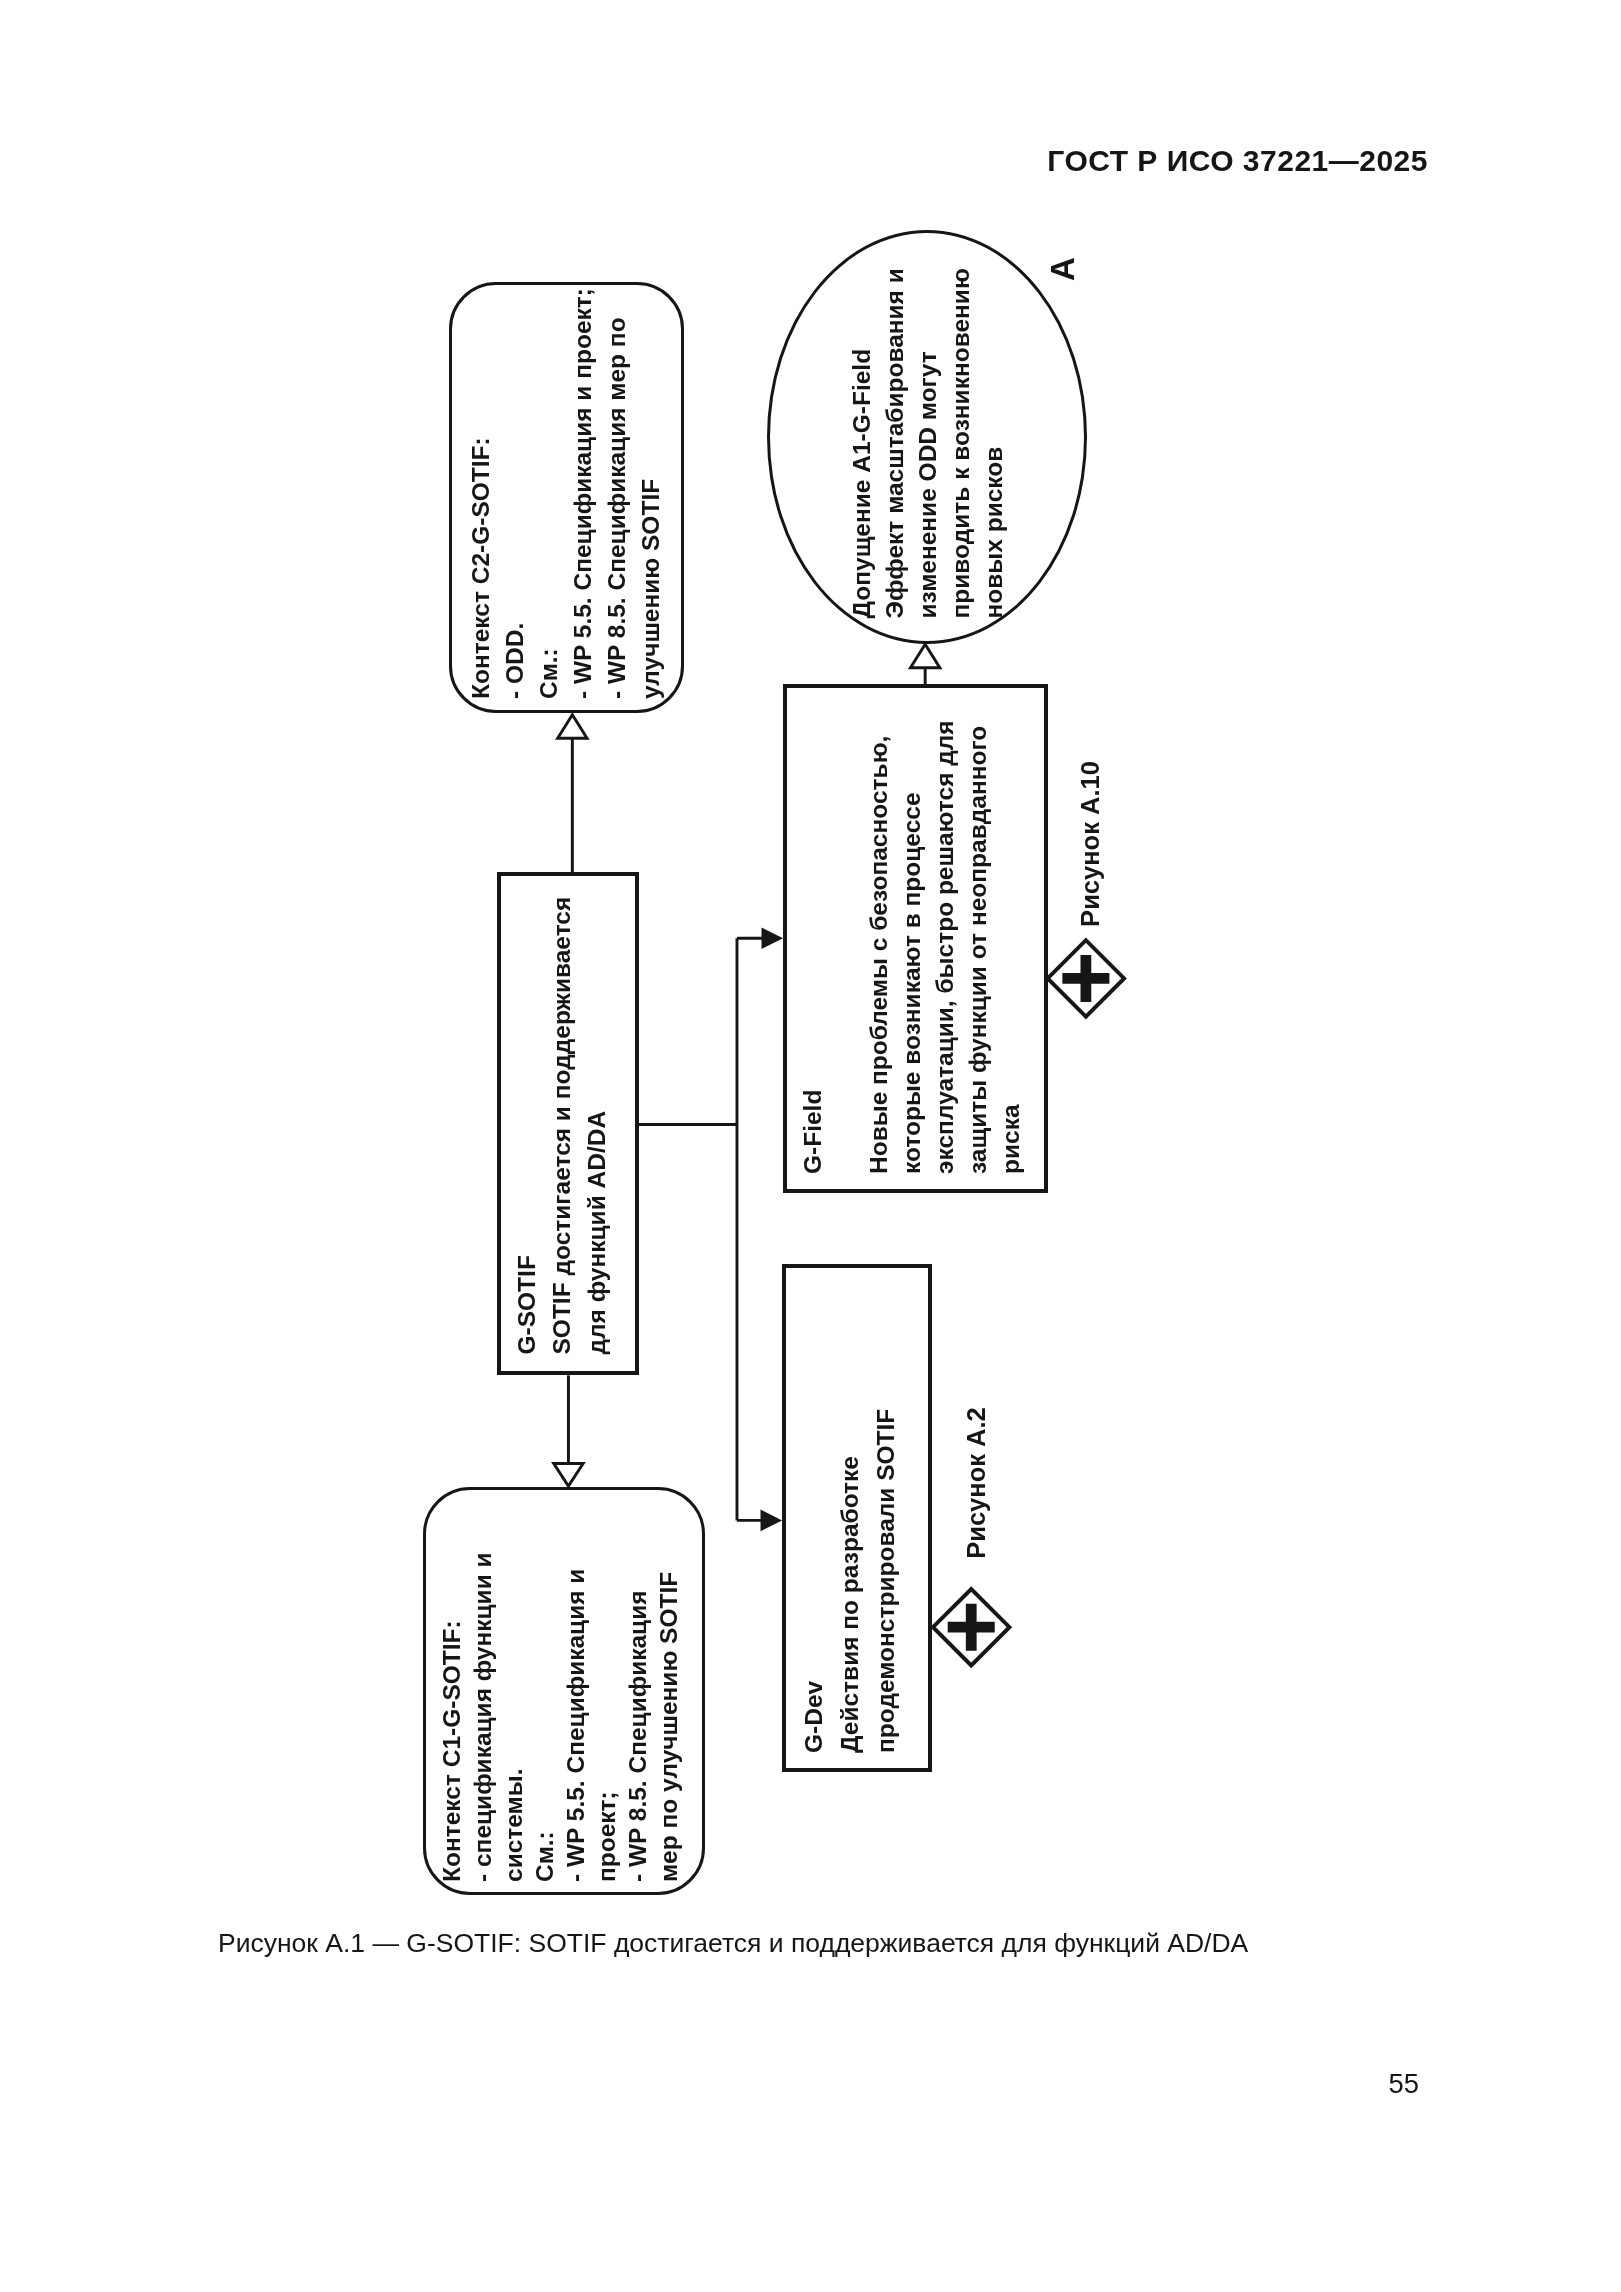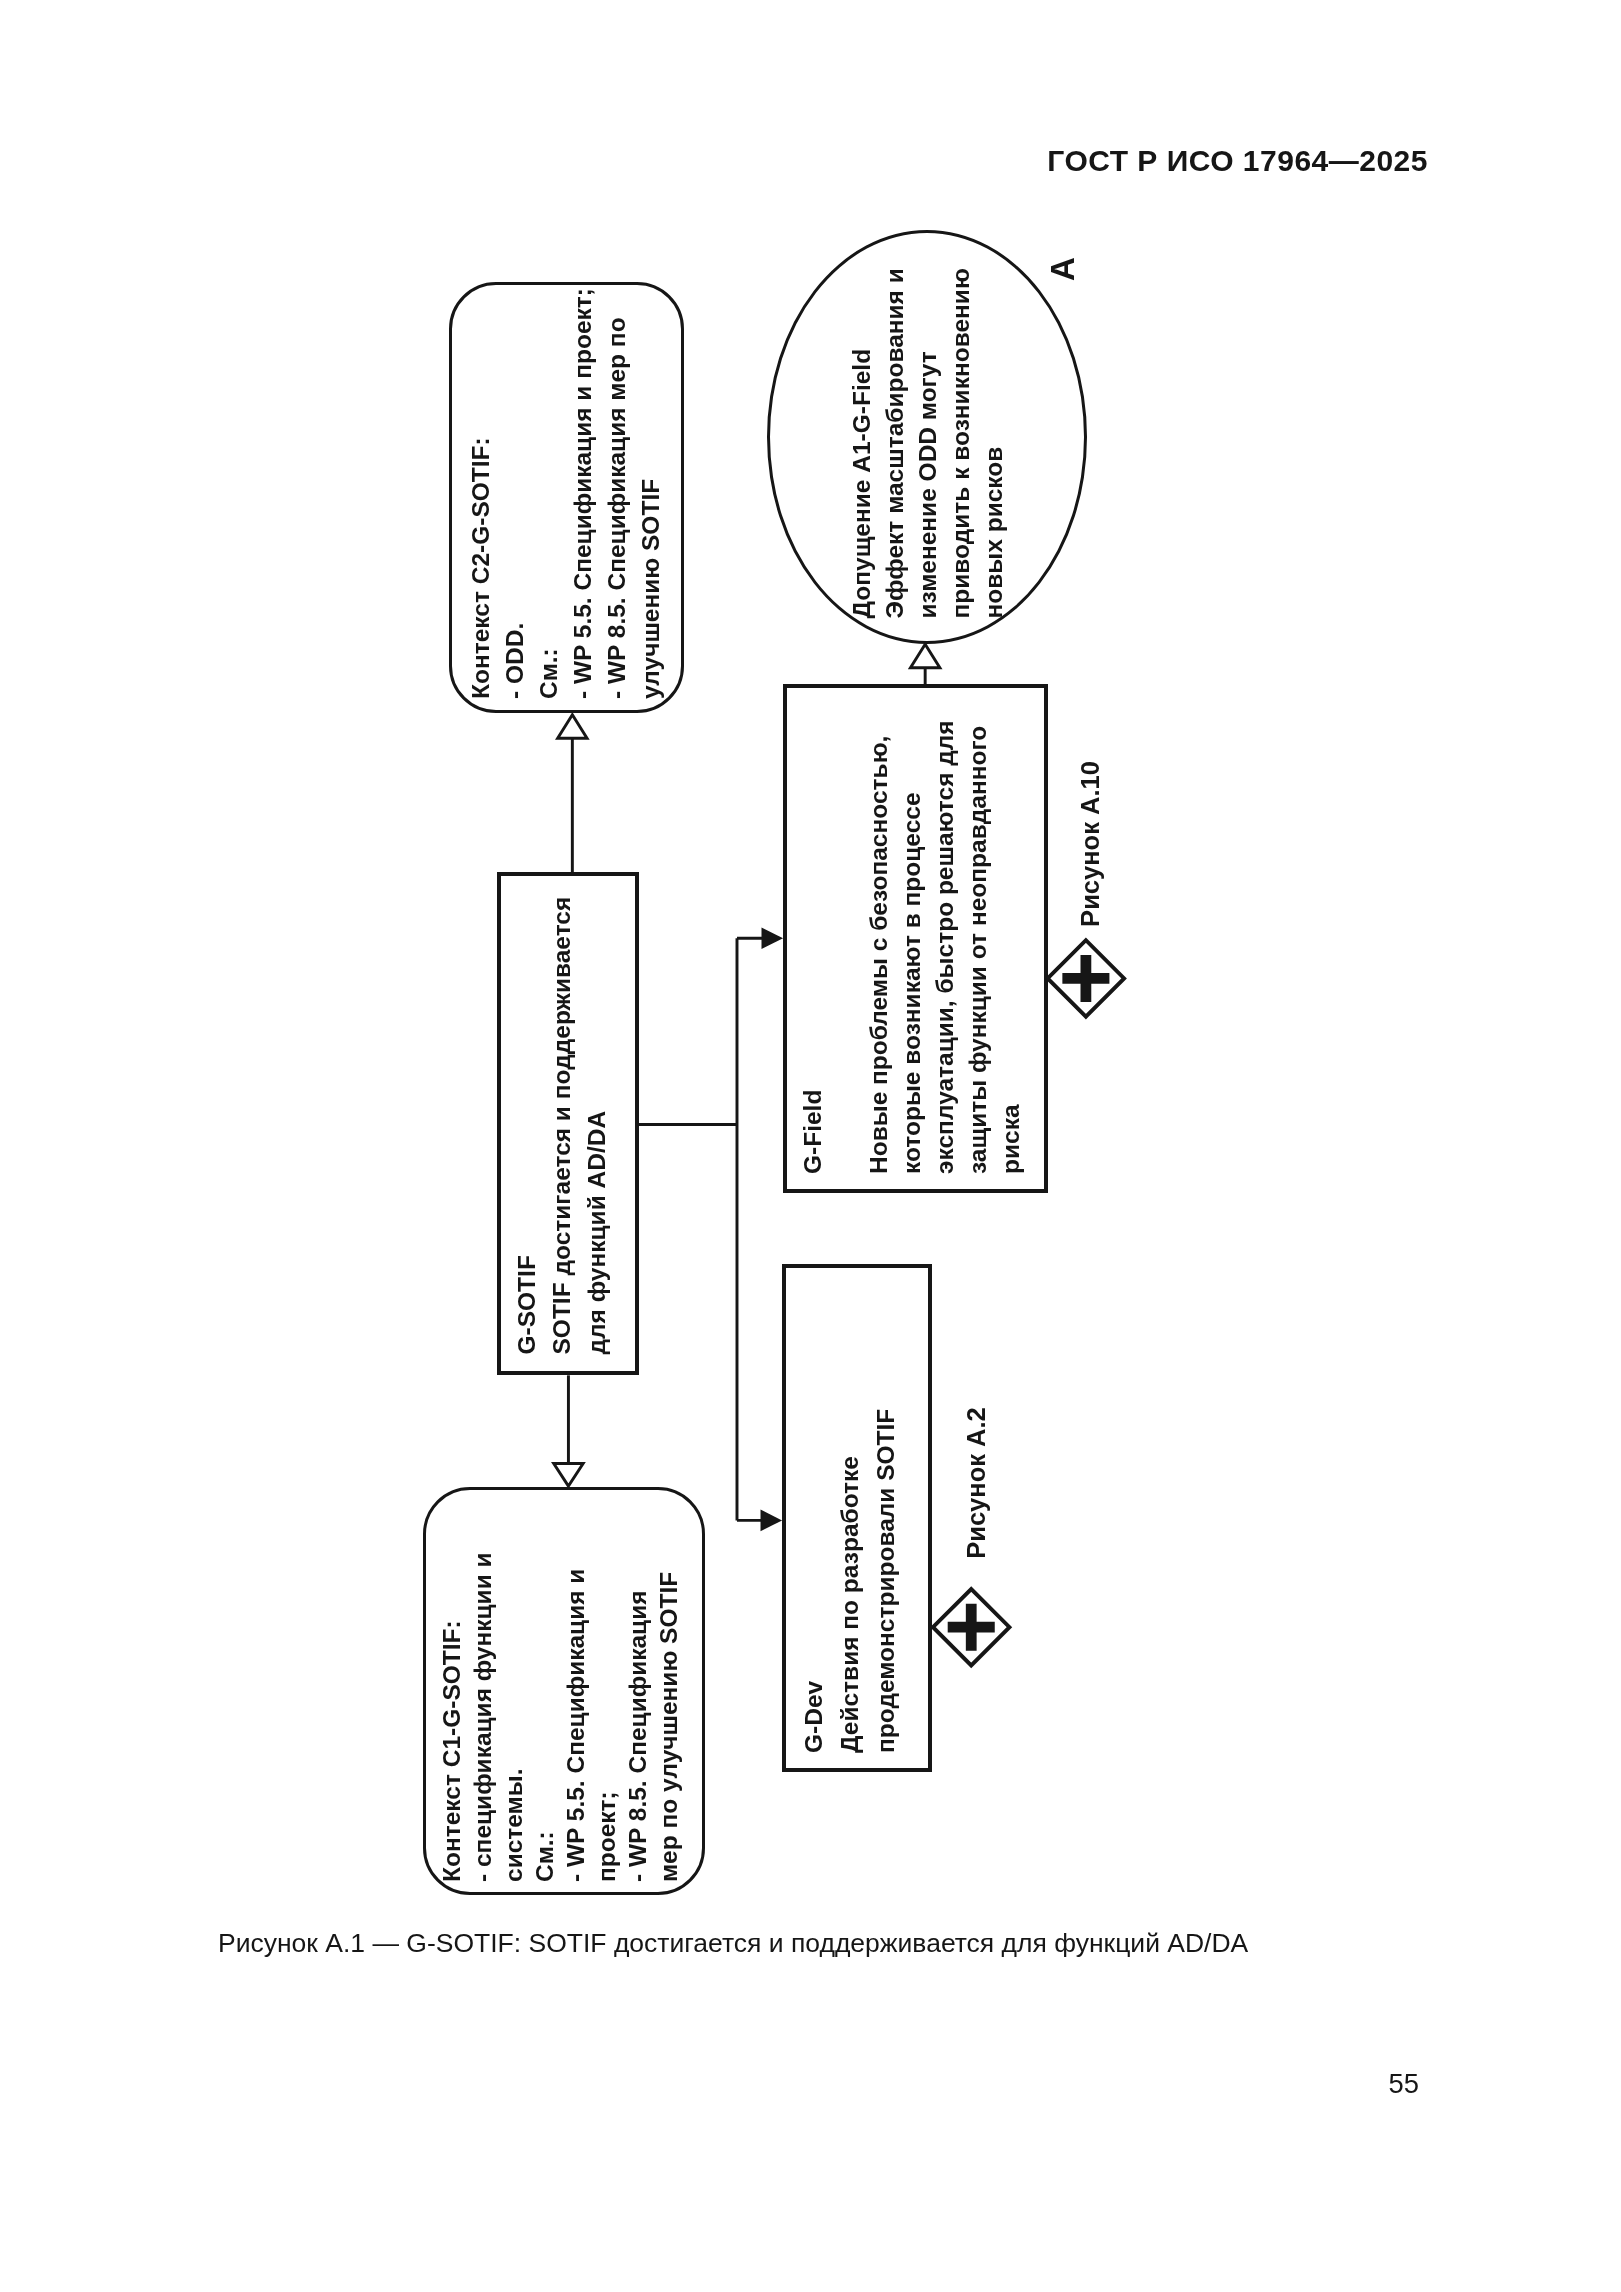--- a/index.html
+++ b/index.html
@@ -39,21 +39,21 @@
     white-space:nowrap; font-weight:bold; font-size:25.5px;
   }
   .vtext.module { font-size:33px; }
   svg.overlay { position:absolute; left:0; top:0; pointer-events:none; }
 </style>
 </head>
 <body>
 
 <div class="page">
 
-  <div class="hdr">ГОСТ Р ИСО 17964—2025</div>
+  <div class="hdr">ГОСТ Р ИСО 37221—2025</div>
 
   <div class="node context" style="left:449px; top:282px; width:235px; height:431px;">
     <div class="rtext" style="width:402px; height:206px; --lh:34px;">
       <div class="tline">Контекст C2-G-SOTIF:</div>
       <div class="tline">- ODD.</div>
       <div class="tline">См.:</div>
       <div class="tline">- WP 5.5. Спецификация и проект;</div>
       <div class="tline">- WP 8.5. Спецификация мер по</div>
       <div class="tline">улучшению SOTIF</div>
     </div>

